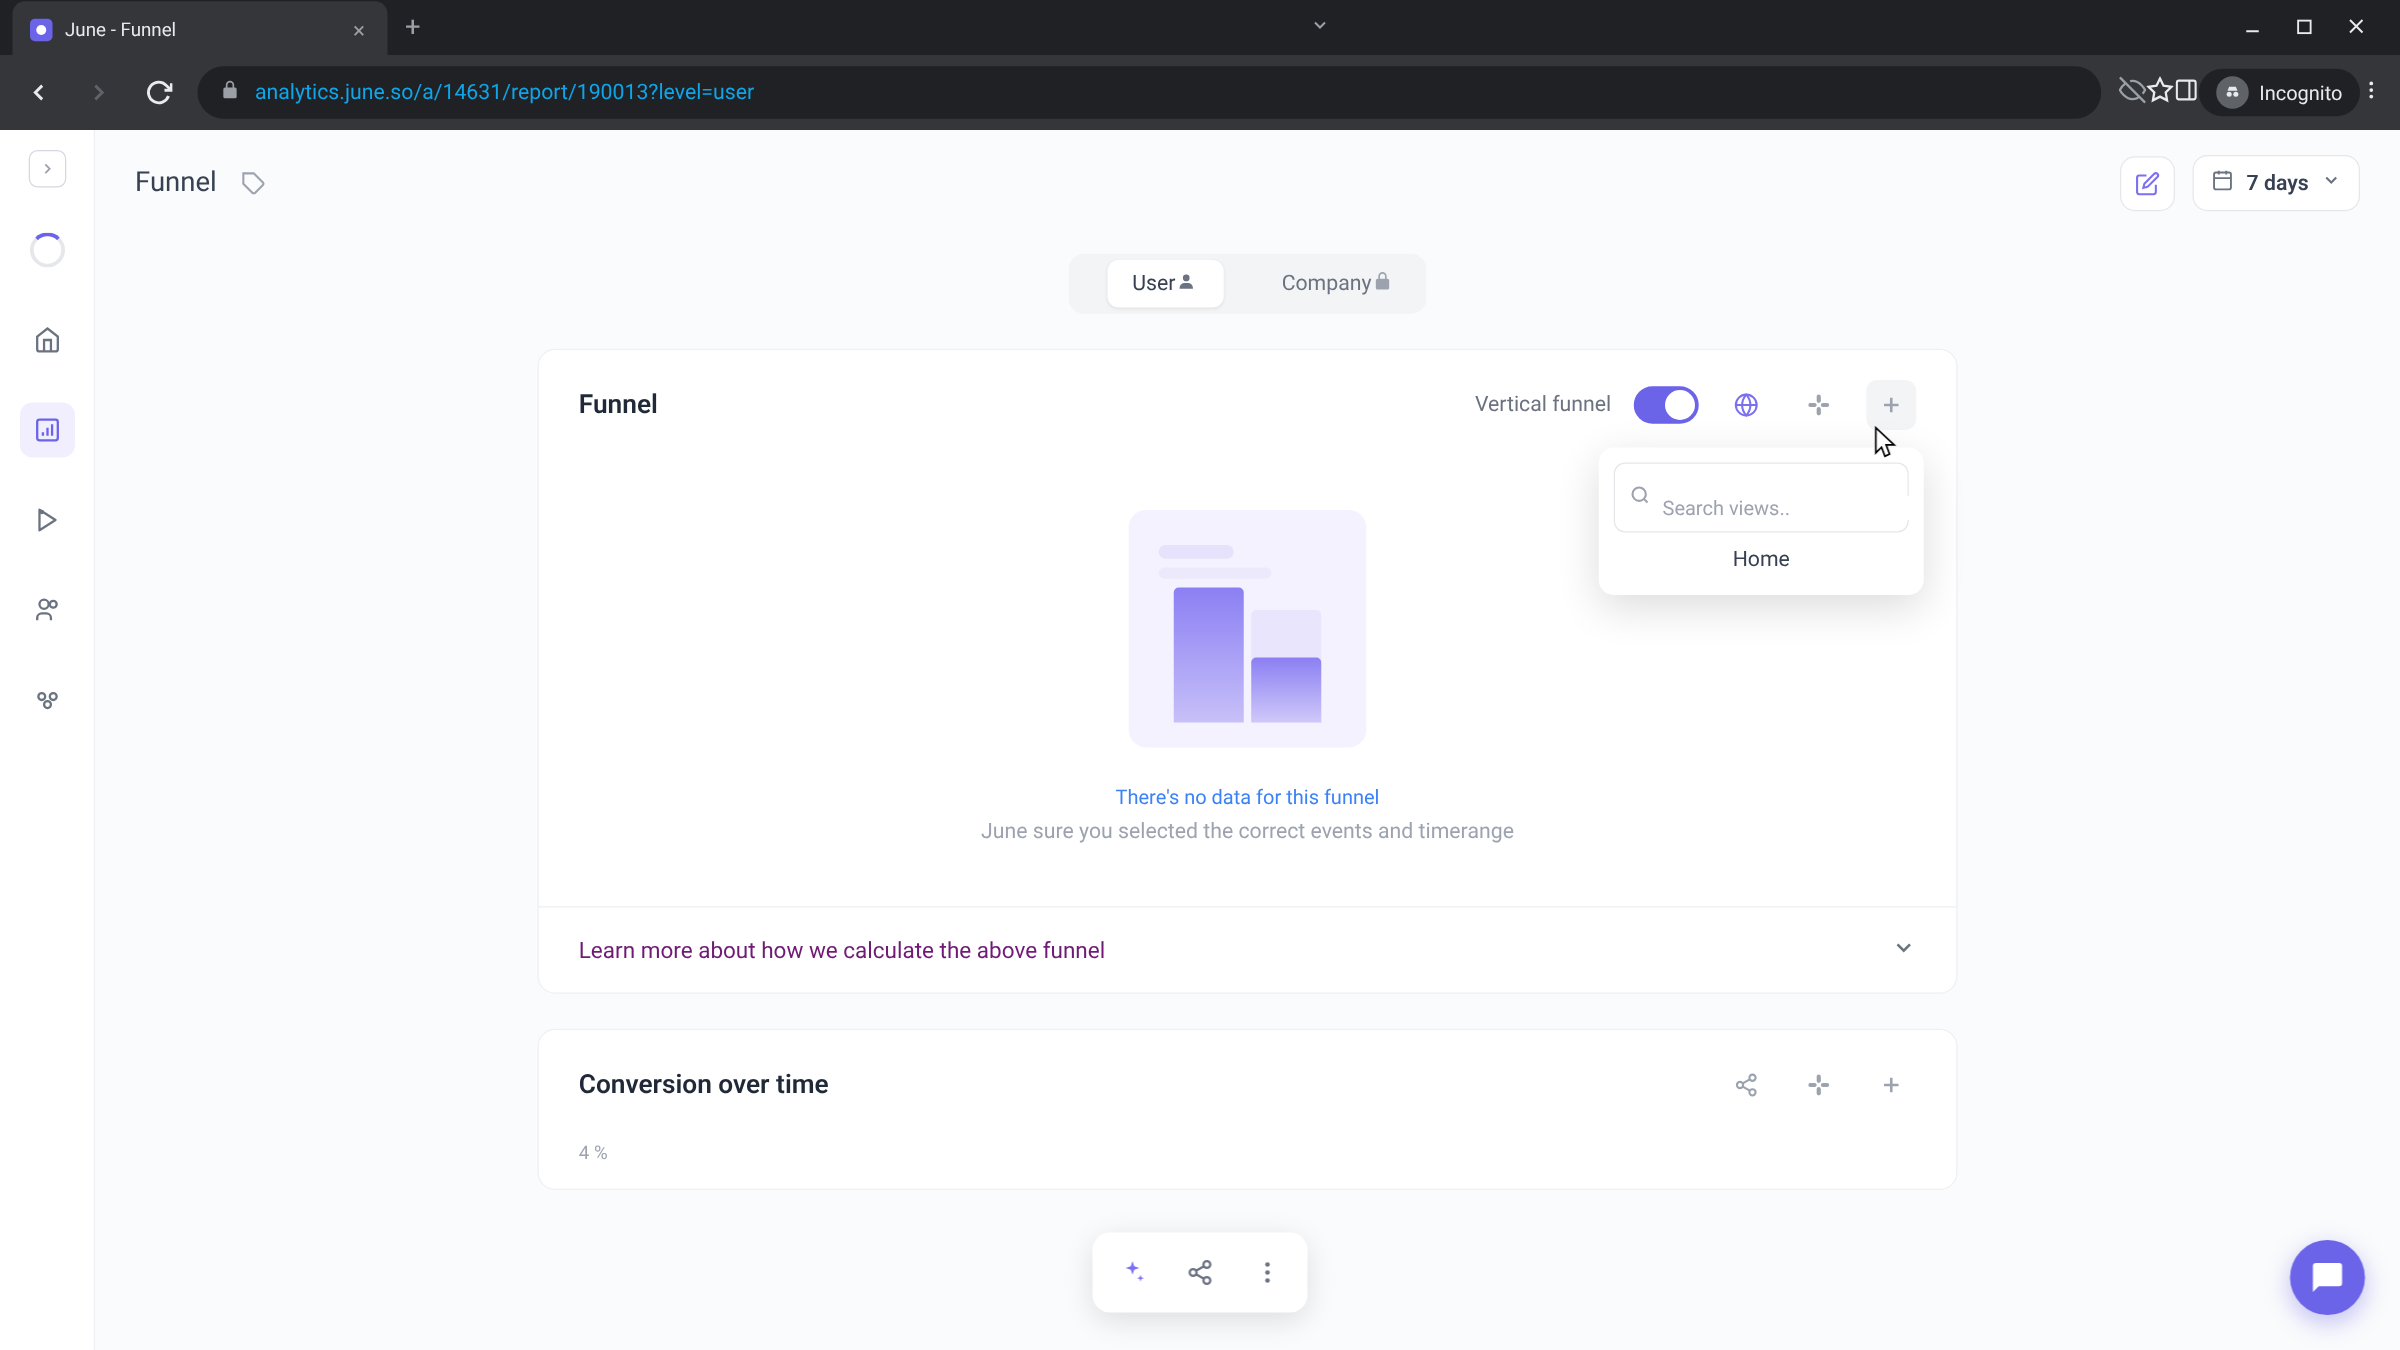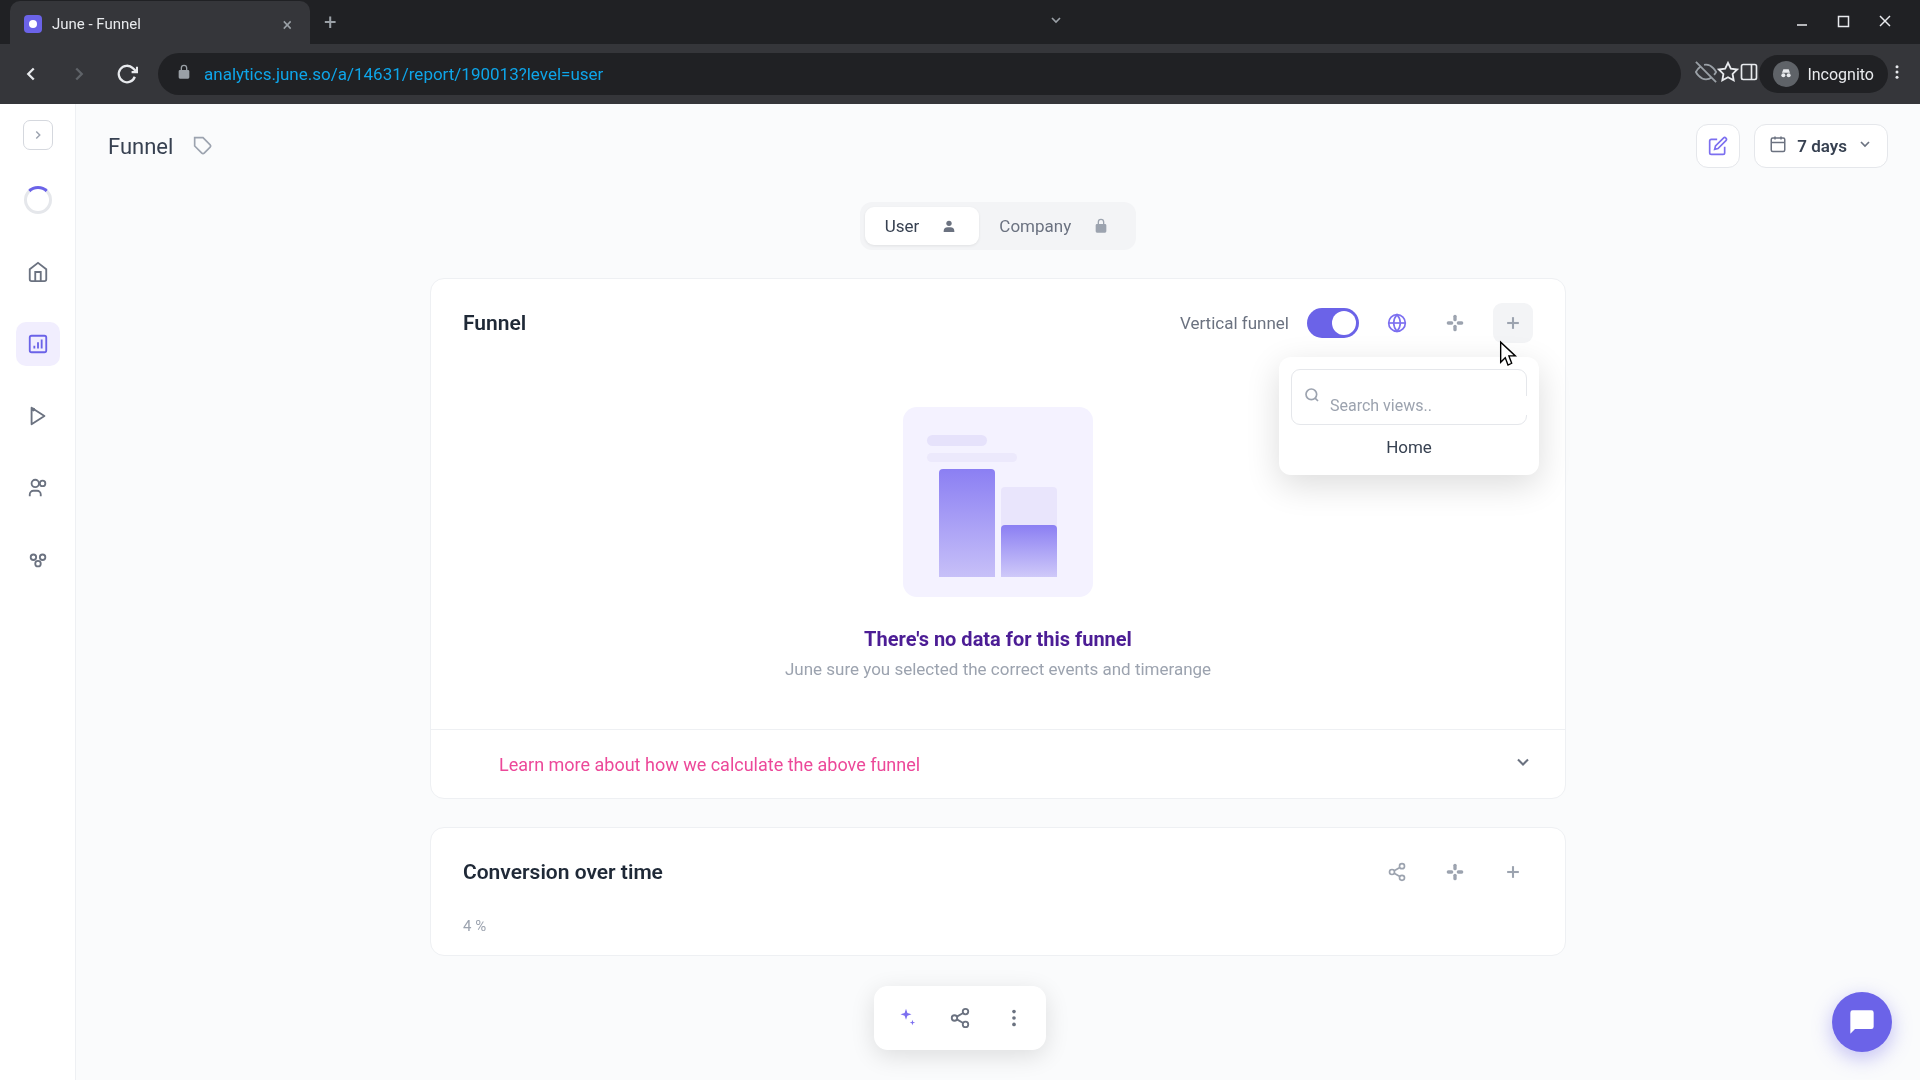--- a/index.html
+++ b/index.html
@@ -45,21 +45,21 @@
 .pill-group { display: flex; align-items: center; gap: 10px; border: 1px solid #e5e7eb; border-radius: 12px; padding: 10px 16px; background: #fff; }
 .pill-group .icon { color: #9ca3af; }
 .pill-group span { color: #374151; font-size: 17px; }
 .pill-sep { width: 1px; height: 22px; background: #e5e7eb; }
 .edit-btn { width: 44px; height: 44px; border: 1px solid #e5e7eb; border-radius: 12px; display: flex; align-items: center; justify-content: center; background: #fff; cursor: pointer; color: #7c6ff0; }
 .date-pill { display: flex; align-items: center; gap: 10px; border: 1px solid #e5e7eb; border-radius: 12px; padding: 10px 14px; background: #fff; cursor: pointer; }
 .date-pill span { font-size: 17px; font-weight: 600; color: #374151; }
 
 .segmented { display: flex; justify-content: center; margin: 14px 0 28px; }
 .seg-wrap { display: flex; background: #f3f4f6; border-radius: 12px; padding: 5px; }
-.seg-btn { display: flex; align-items: flex-end; gap: 22px; padding: 9px 20px; border-radius: 9px; font-size: 17px; cursor: pointer; color: #6b7280; }
+.seg-btn { display: flex; align-items: flex-start; gap: 1px; padding: 9px 20px; border-radius: 9px; font-size: 17px; cursor: pointer; color: #6b7280; margin-left: 26px; }
 .seg-btn.active { background: #fff; color: #374151; box-shadow: 0 1px 3px rgba(0,0,0,0.08); }
 .seg-btn .seg-icon { width: 18px; height: 18px; }
 
 .content { max-width: 1200px; margin: 0 auto; padding: 0 32px; }
 .card { background: #fff; border: 1px solid #eef0f3; border-radius: 14px; margin-bottom: 28px; overflow: visible; }
 .card-header { display: flex; align-items: center; padding: 24px 32px; position: relative; }
 .card-title { font-size: 21px; font-weight: 600; color: #1f2937; }
 .card-actions { margin-left: auto; display: flex; align-items: center; gap: 18px; }
 .toggle-label { font-size: 17px; color: #6b7280; }
 .toggle { width: 52px; height: 30px; background: #6b63e8; border-radius: 16px; position: relative; cursor: pointer; }
@@ -74,25 +74,25 @@
 .popup-item { padding: 12px 10px 6px; font-size: 17px; color: #374151; cursor: pointer; text-align: center; }
 
 .empty { display: flex; flex-direction: column; align-items: center; padding: 40px 0 50px; }
 .empty-ill { width: 190px; height: 190px; background: #f4f2ff; border-radius: 14px; position: relative; margin-bottom: 30px; }
 .ill-line { position: absolute; top: 28px; left: 24px; width: 60px; height: 11px; background: #e6e2fb; border-radius: 6px; }
 .ill-line2 { position: absolute; top: 46px; left: 24px; width: 90px; height: 9px; background: #ece9fc; border-radius: 5px; }
 .ill-bar { position: absolute; width: 56px; bottom: 20px; border-radius: 4px 4px 0 0; }
 .ill-bar.b1 { left: 36px; height: 108px; background: linear-gradient(#8b7ff3,#c7c0f8); }
 .ill-bar.b2 { right: 36px; height: 52px; background: linear-gradient(#8b7ff3,#cfc9f9); }
 .ill-bar.b2ghost { right: 36px; height: 90px; background: #e9e5fc; }
-.empty-title { font-size: 20px; font-weight: 700; color: #4c1d95; margin-bottom: 8px; }
+.empty-title { font-size: 16px; font-weight: 400; color: #3b82f6; margin-bottom: 8px; }
 .empty-sub { font-size: 17px; color: #9ca3af; }
 
 .learn-more { display: flex; align-items: center; justify-content: space-between; padding: 22px 32px; border-top: 1px solid #eef0f3; cursor: pointer; }
-.learn-more-text { font-size: 18px; color: #ec4899; margin-left: 36px; }
+.learn-more-text { font-size: 18px; color: #701a75; }
 
 .chart-body { padding: 0 32px 20px; }
 .y-label { font-size: 15px; color: #9ca3af; }
 
 .float-actions { position: fixed; bottom: 30px; left: 50%; transform: translateX(-50%); background: #fff; border-radius: 14px; box-shadow: 0 6px 24px rgba(0,0,0,0.12); display: flex; padding: 8px; gap: 6px; }
 .float-btn { width: 48px; height: 48px; display: flex; align-items: center; justify-content: center; border-radius: 10px; cursor: pointer; color: #6b7280; }
 .float-btn.accent { color: #7c6ff0; }
 
 .chat-bubble { position: fixed; bottom: 28px; right: 28px; width: 60px; height: 60px; background: #6b63e8; border-radius: 50%; display: flex; align-items: center; justify-content: center; cursor: pointer; color: #fff; box-shadow: 0 6px 20px rgba(107,99,232,0.4); }
 

